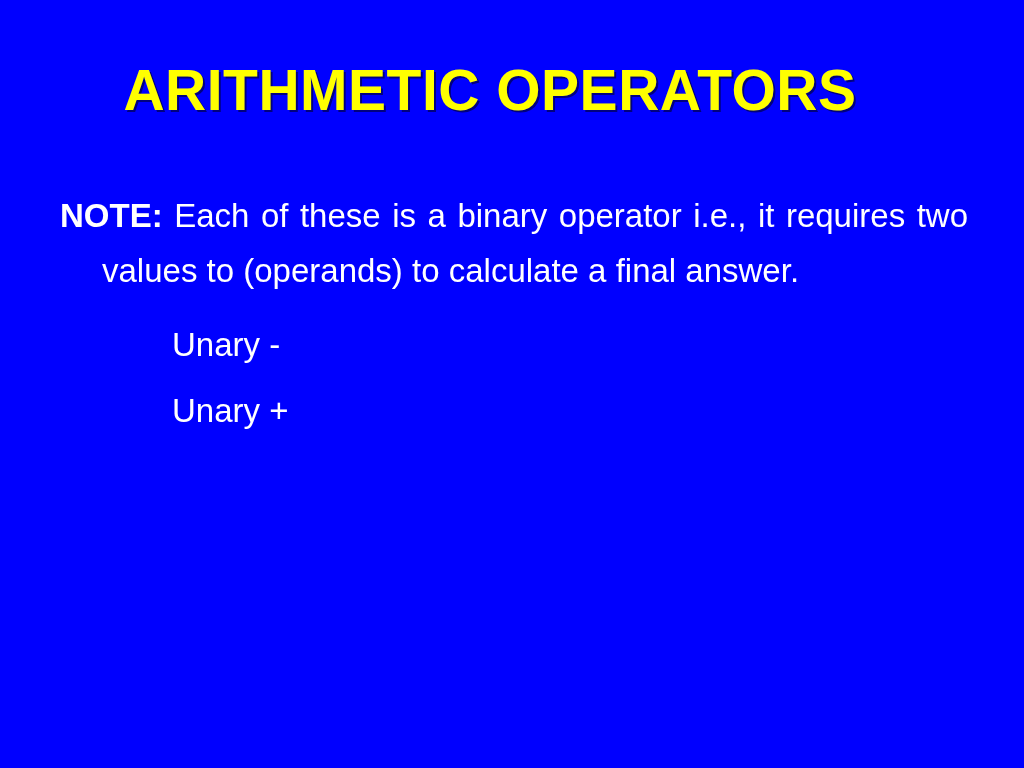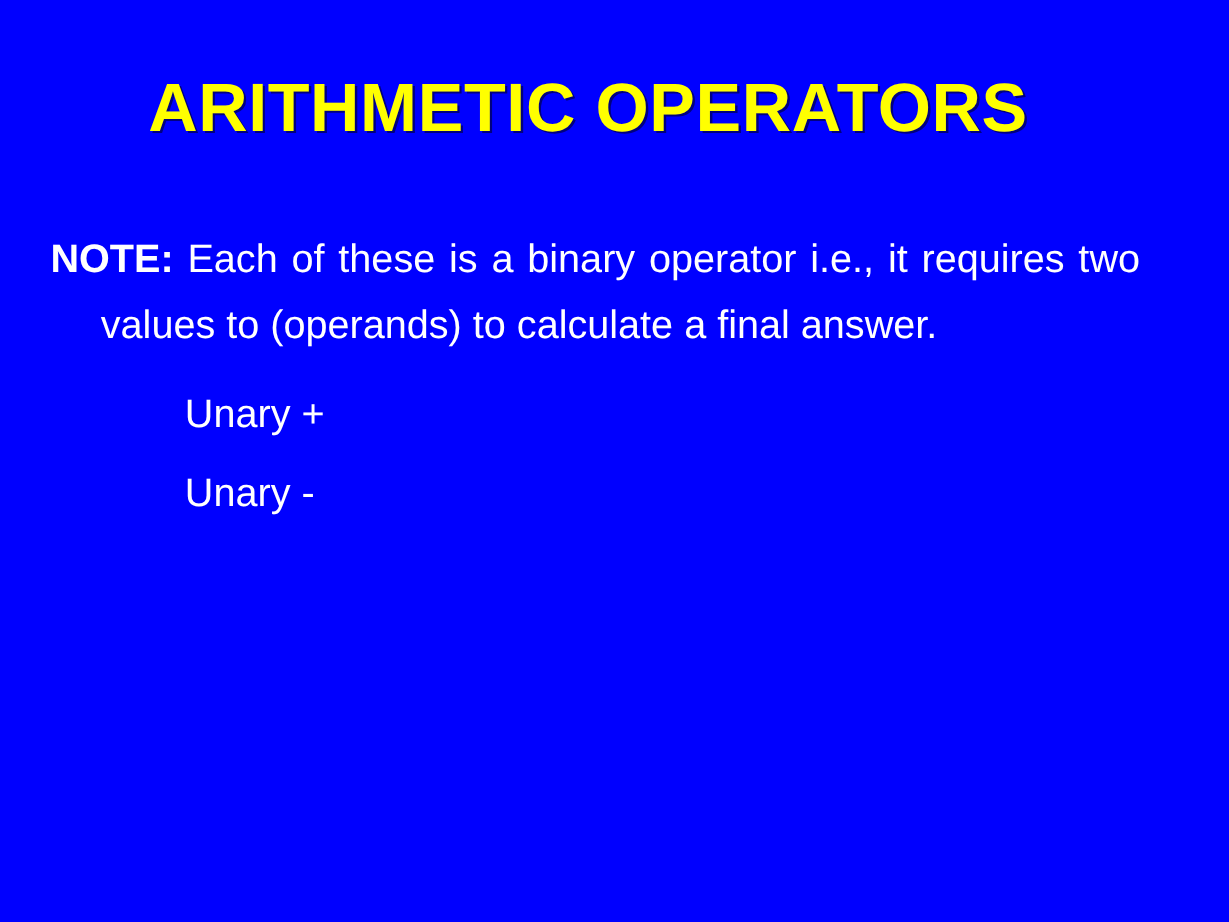--- a/index.html
+++ b/index.html
@@ -38,21 +38,21 @@
     font-size: 57px;
     line-height: 64px;
     letter-spacing: 0.5px;
     white-space: nowrap;
     text-shadow: 2px 2px 0 #000080;
   }
 
   
   .body-zone {
     position: absolute;
-    left: 42px;
+    left: 60px;
     top: 188px;
     width: 908px;
   }
 
   .para {
     color: #ffffff;
     font-family: "Liberation Sans", sans-serif;
     font-weight: normal;
     font-size: 33px;
     line-height: 55px;
@@ -101,19 +101,19 @@
   <div class="title-zone">
     <div class="slide-title">ARITHMETIC OPERATORS</div>
   </div>
 
   <div class="body-zone">
 
     <p class="para para-note"><span class="note-label">NOTE:</span><span> Each of these is a binary operator i.e., it requires two values to (operands) to calculate a final answer.</span></p>
 
 
     <ul class="unary-list">
+      <li class="unary-item">Unary -</li>
       <li class="unary-item">Unary +</li>
-      <li class="unary-item">Unary -</li>
     </ul>
 
   </div>
 
 </div>
 
 </body></html>

